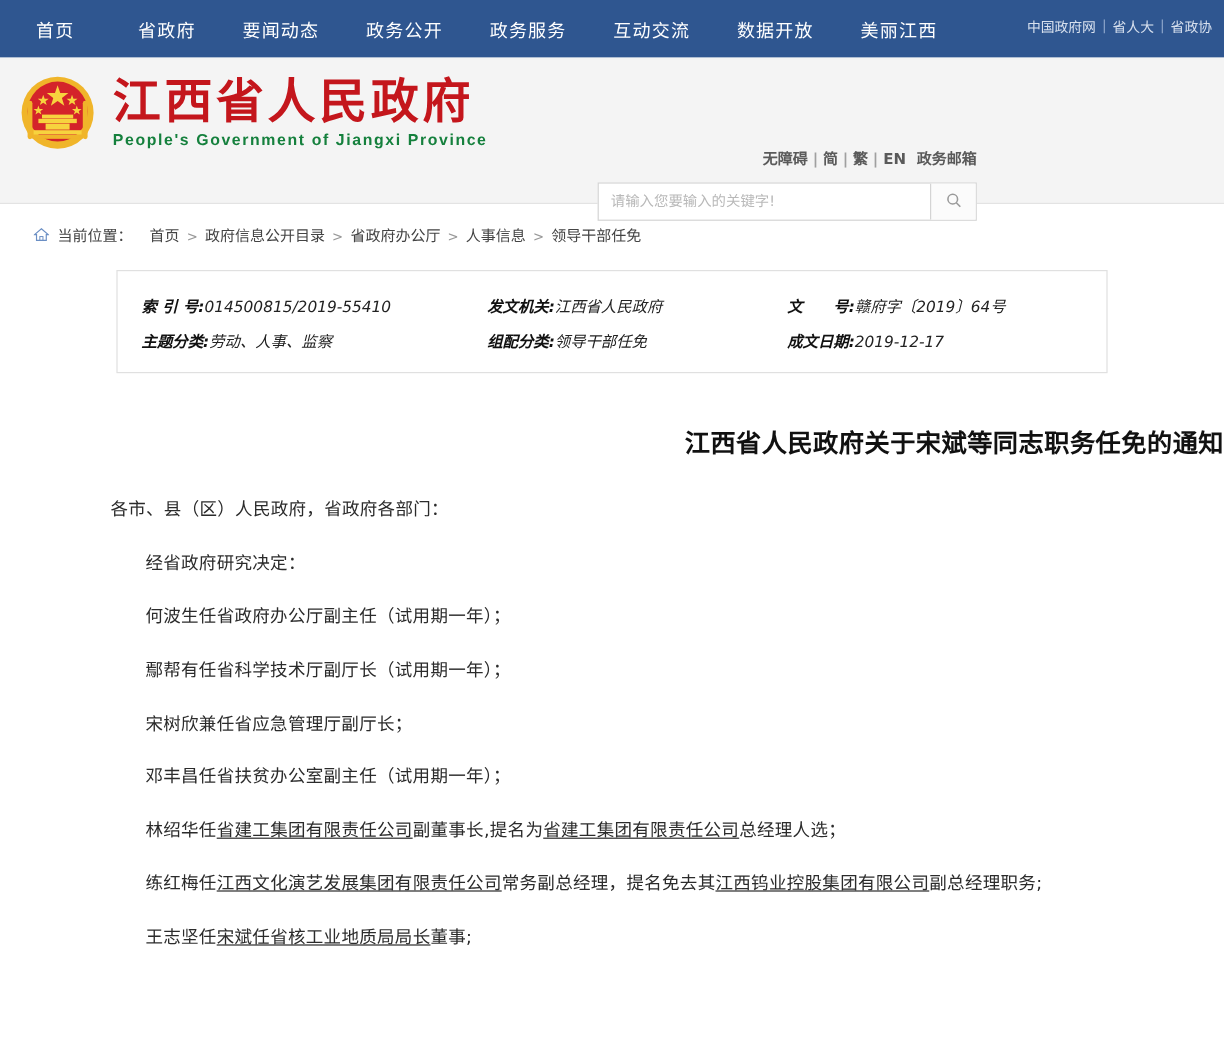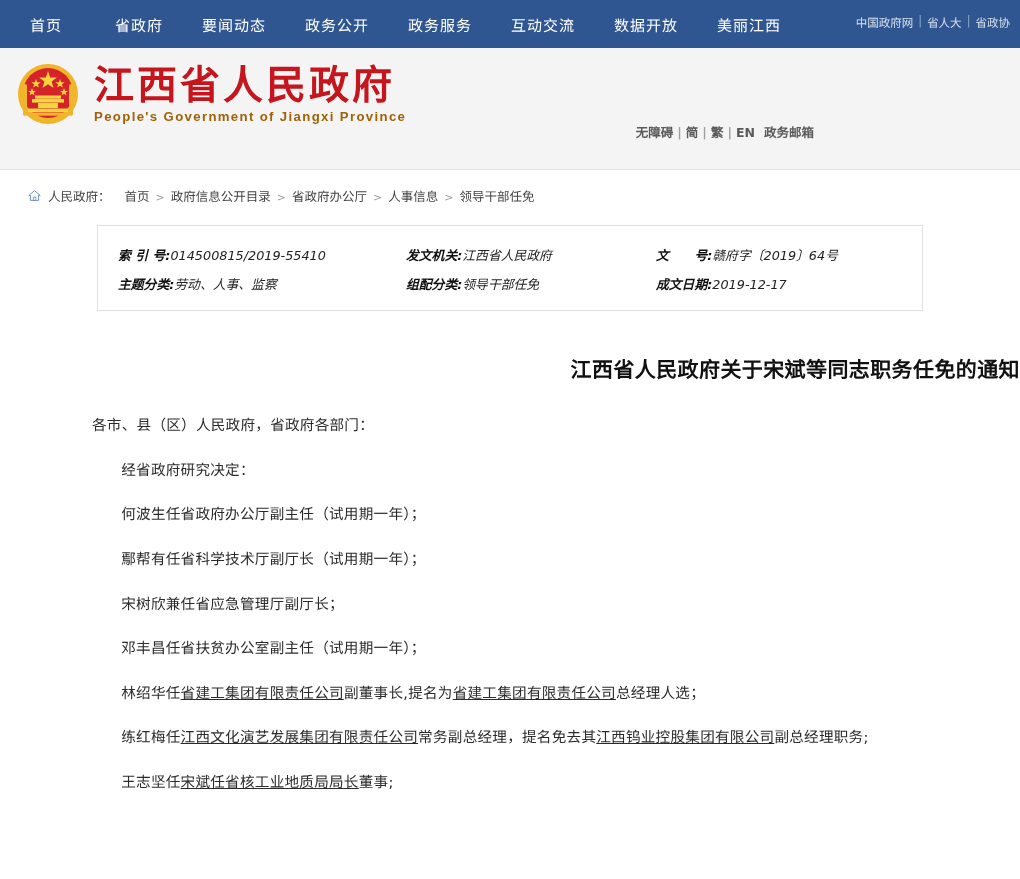--- a/index.html
+++ b/index.html
@@ -75,21 +75,21 @@
   .logo-cn {
     font-size: 40px;
     font-weight: bold;
     color: #c4161c;
     letter-spacing: 3px;
     line-height: 1.06;
     font-family: "DejaVu Sans", "Liberation Sans", sans-serif;
   }
   .logo-en {
     font-size: 13.2px;
-    color: #a16207;
+    color: #15803d;
     letter-spacing: 1.35px;
     font-weight: bold;
     margin-top: 3px;
     font-family: "Liberation Sans", sans-serif;
   }
 
   .util-links {
     position: absolute;
     left: 498px;
     top: 74px;
@@ -241,30 +241,41 @@
     <div class="logo-text">
       <div class="logo-cn">江西省人民政府</div>
       <div class="logo-en">People's Government of Jiangxi Province</div>
     </div>
   </div>
 
   <div class="util-links">
     <a>无障碍</a><span class="sep">|</span><a>简</a><span class="sep">|</span><a>繁</a><span class="sep">|</span><a>EN</a><a class="mail">政务邮箱</a>
   </div>
 
+  <div class="searchbar">
+    <input class="search-input" type="text" placeholder="请输入您要输入的关键字!" style="">
+    <button class="search-btn">
+      <span>
+        <svg width="14" height="14" viewBox="0 0 16 16">
+          <circle cx="6.8" cy="6.8" r="4.6" fill="none" stroke="#9a9a9a" stroke-width="1.5"></circle>
+          <line x1="10.2" y1="10.2" x2="14" y2="14" stroke="#9a9a9a" stroke-width="1.5"></line>
+        </svg>
+      </span>
+    </button>
+  </div>
 </div>
 
 <div class="breadcrumb-wrap">
   <span class="home-icon">
     <svg width="13" height="13" viewBox="0 0 16 16">
       <path d="M8 2 L15 8 L13 8 L13 14 L3 14 L3 8 L1 8 Z" fill="none" stroke="#6b8fc4" stroke-width="1.2"></path>
       <rect x="6.4" y="10" width="3.2" height="4" fill="none" stroke="#6b8fc4" stroke-width="1"></rect>
     </svg>
   </span>
-  <span class="bc-label">人民政府：</span>
+  <span class="bc-label">当前位置：</span>
   <span id="bc-items"><a class="bc-link">首页</a><span class="bc-arrow">&gt;</span><a class="bc-link">政府信息公开目录</a><span class="bc-arrow">&gt;</span><a class="bc-link">省政府办公厅</a><span class="bc-arrow">&gt;</span><a class="bc-link">人事信息</a><span class="bc-arrow">&gt;</span><a class="bc-link">领导干部任免</a></span>
 </div>
 
 <div class="meta-box">
   <div class="meta-row">
     <div class="meta-cell">
       <span class="meta-key">索 引 号:</span><span class="meta-val">014500815/2019-55410</span>
     </div>
     <div class="meta-cell">
       <span class="meta-key">发文机关:</span><span class="meta-val">江西省人民政府</span>

